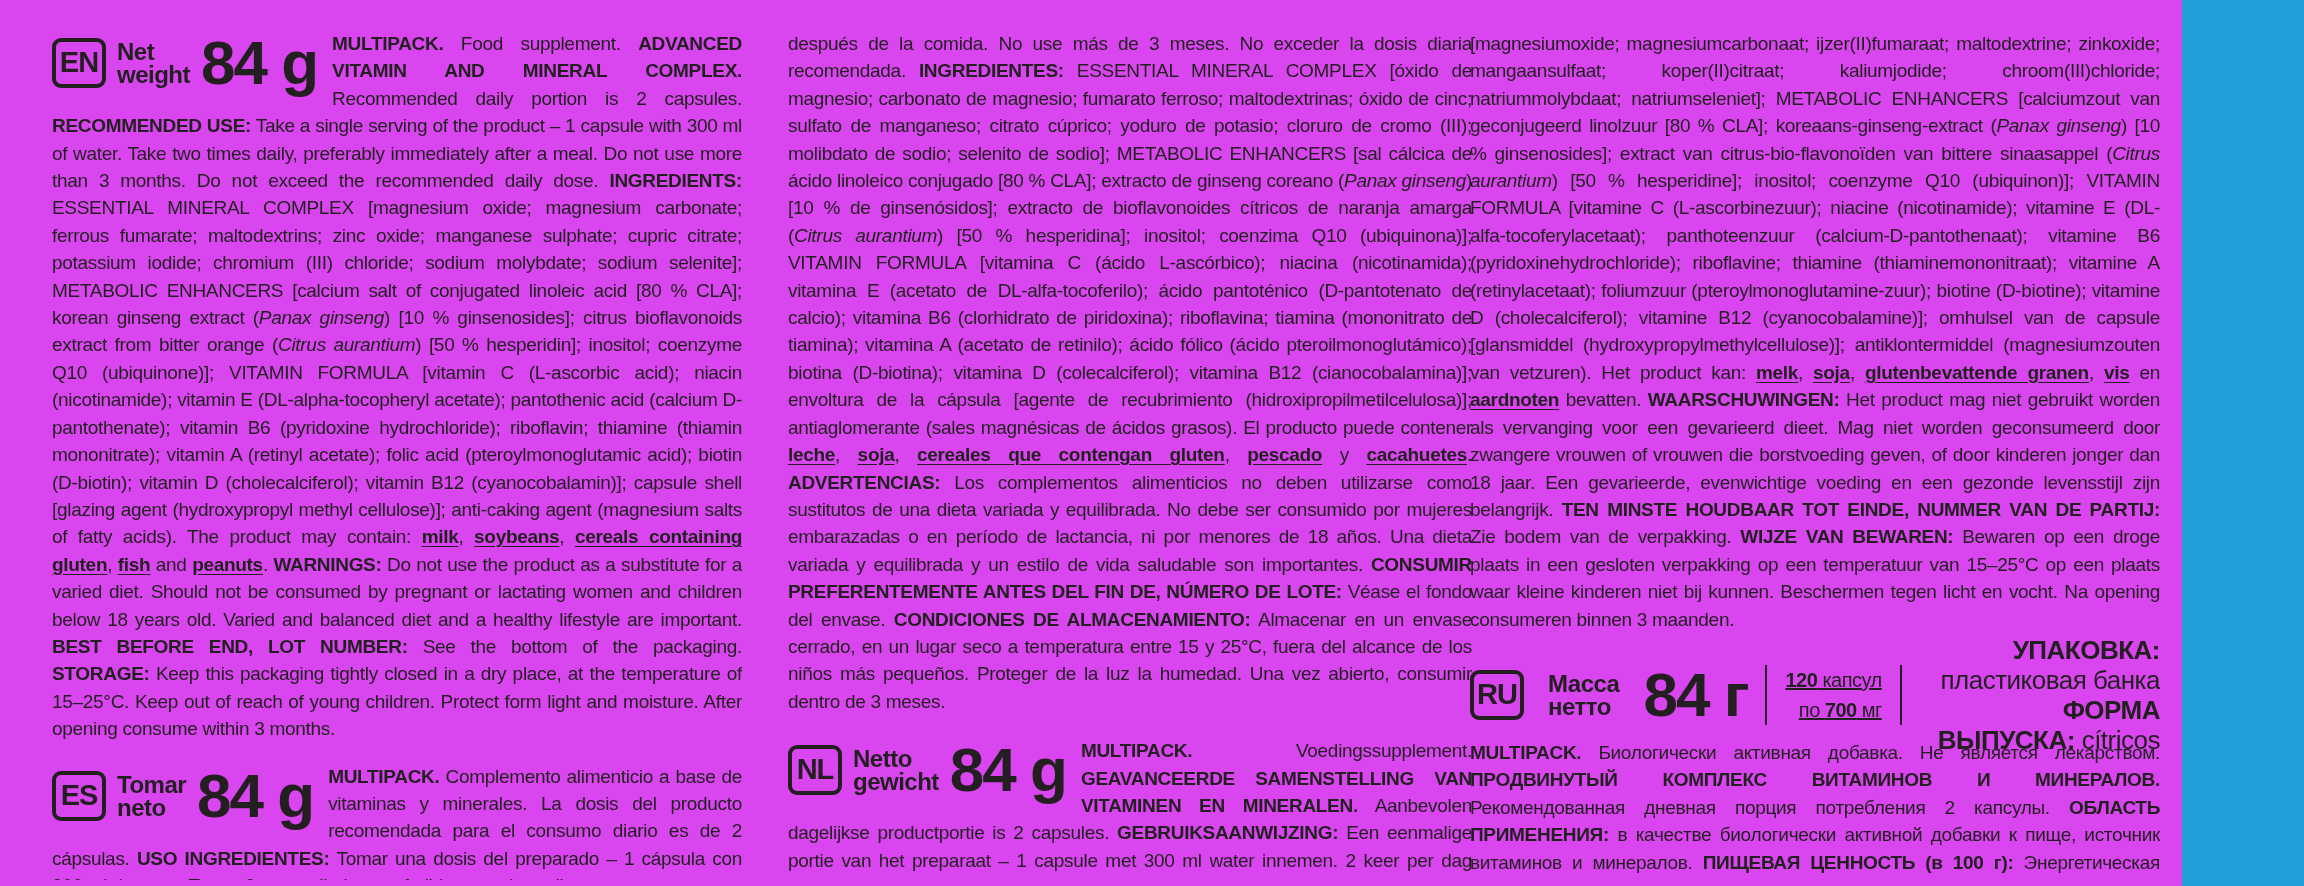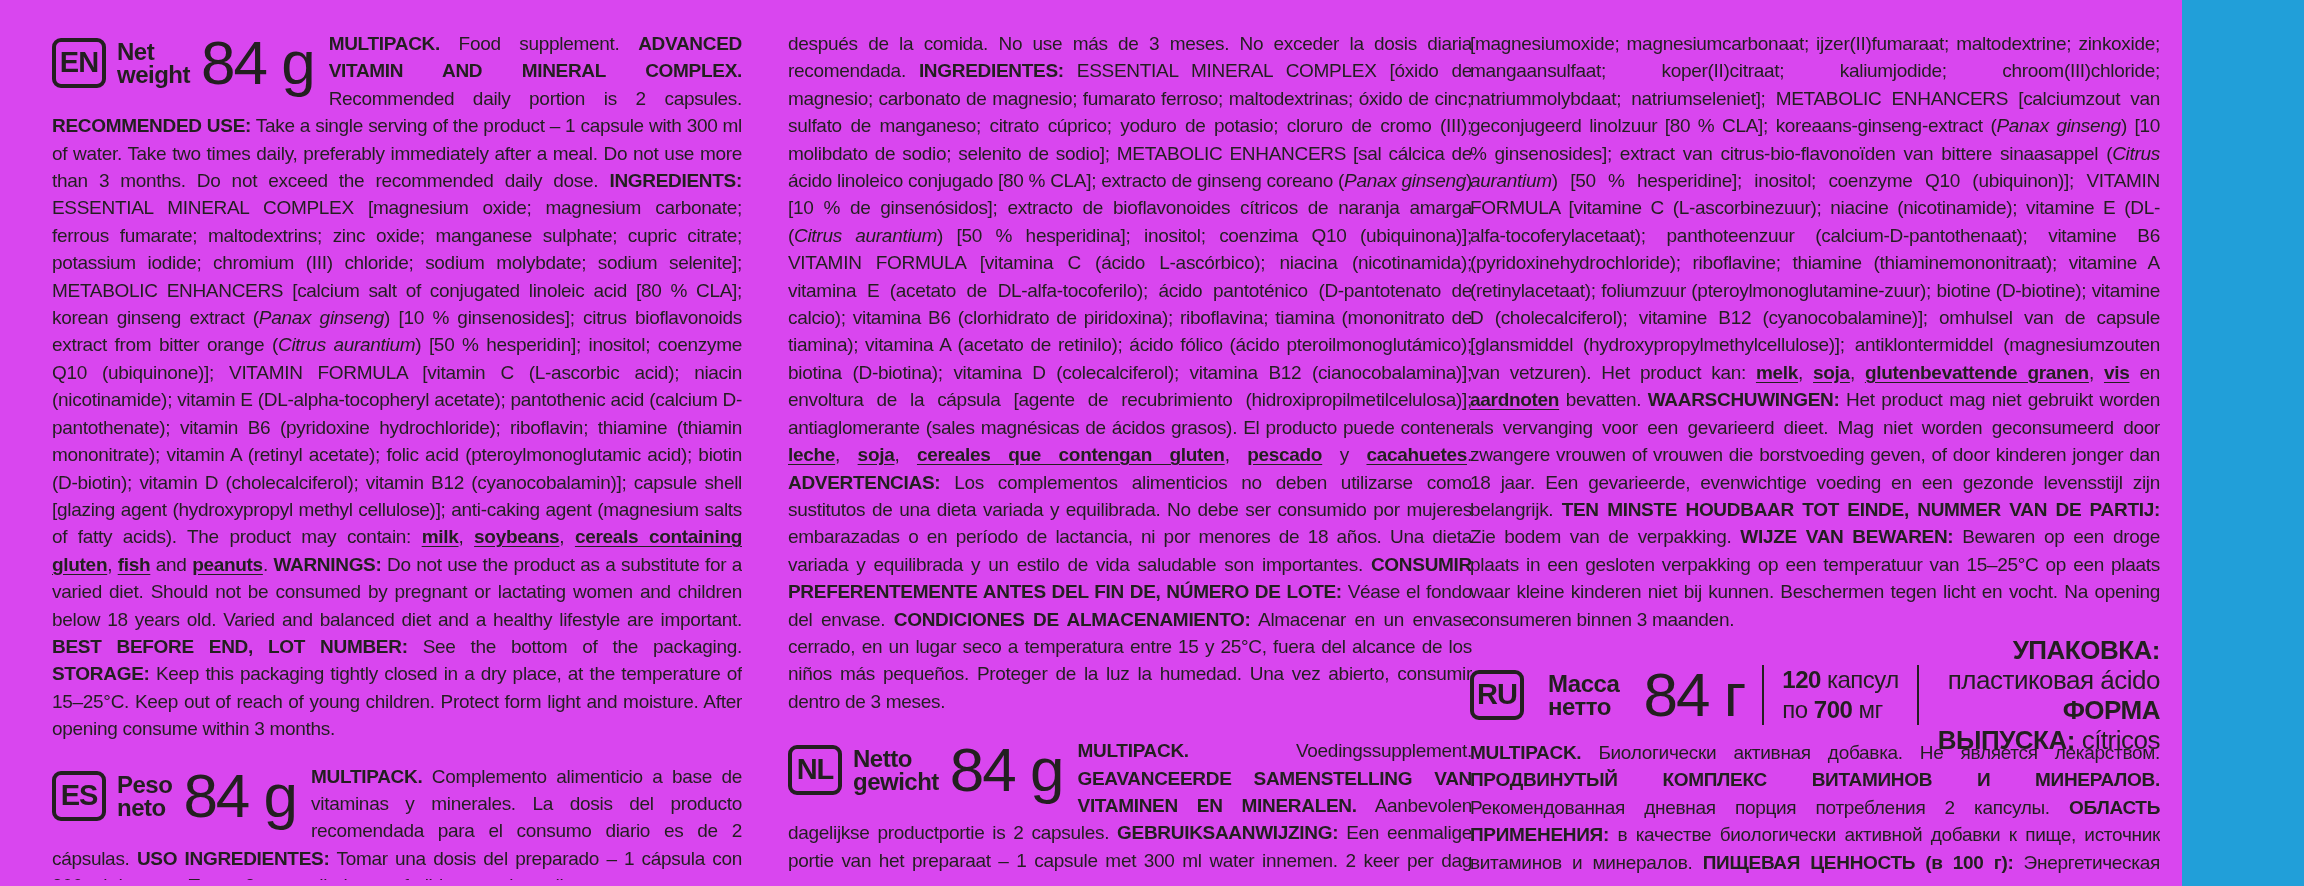--- a/index.html
+++ b/index.html
@@ -50,21 +50,21 @@
     font-weight:bold; font-size:29px; letter-spacing:-1px;
     flex:0 0 auto;
   }
   .weight-label {
     font-weight:bold;
     font-size:24px;
     line-height:23px;
     letter-spacing:-0.5px;
   }
   .amount {
-    font-weight:normal;
+    font-weight:bold;
     font-size:62px;
     line-height:60px;
     letter-spacing:-2px;
     white-space:nowrap;
   }
 
   .section { overflow:visible; }
   .gap-top-es { margin-top:20px; }
   .gap-top-nl { margin-top:22px; }
   .gap-top-ru { margin-top:28px; }
@@ -74,23 +74,24 @@
     align-items:center;
     height:68px;
     margin-bottom:10px;
   }
   .ru-id { display:flex; align-items:center; gap:24px; flex:0 0 auto; }
   .ru-divider {
     width:2px; height:60px; background:#231f20;
     margin:0 18px; flex:0 0 auto;
   }
   .ru-caps {
-    font-size:24px; line-height:30px;
-    text-align:left; letter-spacing:-0.5px;
+    font-size:20px; line-height:30px;
+    text-align:right; letter-spacing:-0.5px;
     flex:0 0 auto;
+    text-decoration:underline;
   }
   .ru-pack {
     font-size:26px; line-height:30px;
     text-align:right; letter-spacing:-0.5px;
     flex:1;
   }
 </style>
 </head>
 <body>
 
@@ -109,21 +110,21 @@
         </div>
         <span><span class="s-b">MULTIPACK.</span><span> Food supplement. </span><span class="s-b">ADVANCED VITAMIN AND MINERAL COMPLEX.</span><span> Recommended daily portion is 2 capsules. </span><span class="s-b">RECOMMENDED USE:</span><span> Take a single serving of the product – 1 capsule with 300 ml of water. Take two times daily, preferably immediately after a meal. Do not use more than 3 months. Do not exceed the recommended daily dose. </span><span class="s-b">INGREDIENTS:</span><span> ESSENTIAL MINERAL COMPLEX [magnesium oxide; magnesium carbonate; ferrous fumarate; maltodextrins; zinc oxide; manganese sulphate; cupric citrate; potassium iodide; chromium (III) chloride; sodium molybdate; sodium selenite]; METABOLIC ENHANCERS [calcium salt of conjugated linoleic acid [80 % CLA]; korean ginseng extract (</span><span class="s-i">Panax ginseng</span><span>) [10 % ginsenosides]; citrus bioflavonoids extract from bitter orange (</span><span class="s-i">Citrus aurantium</span><span>) [50 % hesperidin]; inositol; coenzyme Q10 (ubiquinone)]; VITAMIN FORMULA [vitamin C (L-ascorbic acid); niacin (nicotinamide); vitamin E (DL-alpha-tocopheryl acetate); pantothenic acid (calcium D-pantothenate); vitamin B6 (pyridoxine hydrochloride); riboflavin; thiamine (thiamin mononitrate); vitamin A (retinyl acetate); folic acid (pteroylmonoglutamic acid); biotin (D-biotin); vitamin D (cholecalciferol); vitamin B12 (cyanocobalamin)]; capsule shell [glazing agent (hydroxypropyl methyl cellulose)]; anti-caking agent (magnesium salts of fatty acids). The product may contain: </span><span class="s-b s-u">milk</span><span>, </span><span class="s-b s-u">soybeans</span><span>, </span><span class="s-b s-u">cereals containing gluten</span><span>, </span><span class="s-b s-u">fish</span><span> and </span><span class="s-b s-u">peanuts</span><span>. </span><span class="s-b">WARNINGS:</span><span> Do not use the product as a substitute for a varied diet. Should not be consumed by pregnant or lactating women and children below 18 years old. Varied and balanced diet and a healthy lifestyle are important. </span><span class="s-b">BEST BEFORE END, LOT NUMBER:</span><span> See the bottom of the packaging. </span><span class="s-b">STORAGE:</span><span> Keep this packaging tightly closed in a dry place, at the temperature of 15–25°C. Keep out of reach of young children. Protect form light and moisture. After opening consume within 3 months.</span></span>
       </div>
     </div>
 
     <div class="section gap-top-es">
       <div class="body-text">
         <div class="sec-header">
           <div class="lang-box">ES</div>
           <div class="weight-label">
-            <div>Peso</div>
+            <div>Tomar</div>
             <div>neto</div>
           </div>
           <div class="amount">84 g</div>
         </div>
         <span><span class="s-b">MULTIPACK.</span><span> Complemento alimenticio a base de vitaminas y minerales. La dosis del producto recomendada para el consumo diario es de 2 cápsulas. </span><span class="s-b">USO INGREDIENTES:</span><span> Tomar una dosis del preparado – 1 cápsula con 300 ml de agua. Tomar 2 veces diarias, preferiblemente inmediatamente</span></span>
       </div>
     </div>
   </div>
 
   <div class="col col-2">
@@ -157,21 +158,21 @@
           </div>
           <div class="amount">84 г</div>
         </div>
         <div class="ru-divider"></div>
         <div class="ru-caps">
           <div><span class="s-b">120</span><span> капсул</span></div>
           <div><span>по </span><span class="s-b">700</span><span> мг</span></div>
         </div>
         <div class="ru-divider"></div>
         <div class="ru-pack">
-          <div><span class="s-b">УПАКОВКА:</span><span> пластиковая ácido</span></div>
+          <div><span class="s-b">УПАКОВКА:</span><span> пластиковая банка</span></div>
           <div><span class="s-b">ФОРМА ВЫПУСКА:</span><span> cítricos</span></div>
         </div>
       </div>
       <div class="body-text"><span class="s-b">MULTIPACK.</span><span> Биологически активная добавка. Не является лекарством. </span><span class="s-b">ПРОДВИНУТЫЙ КОМПЛЕКС ВИТАМИНОВ И МИНЕРАЛОВ.</span><span> Рекомендованная дневная порция потребления 2 капсулы. </span><span class="s-b">ОБЛАСТЬ ПРИМЕНЕНИЯ:</span><span> в качестве биологически активной добавки к пище, источник витаминов и минералов. </span><span class="s-b">ПИЩЕВАЯ ЦЕННОСТЬ (в 100 г):</span><span> Энергетическая ценность 646 кДж / 152 ккал (8 %*); Белки 16,0 г (32 %*); Углеводы 22,0 г (8 %*); Жиры 0,0 г (0 %*).*Средняя суточная</span></div>
     </div>
   </div>
 
   <div class="stripe" style="background: rgb(33, 159, 217);"></div>
 </div>
 

